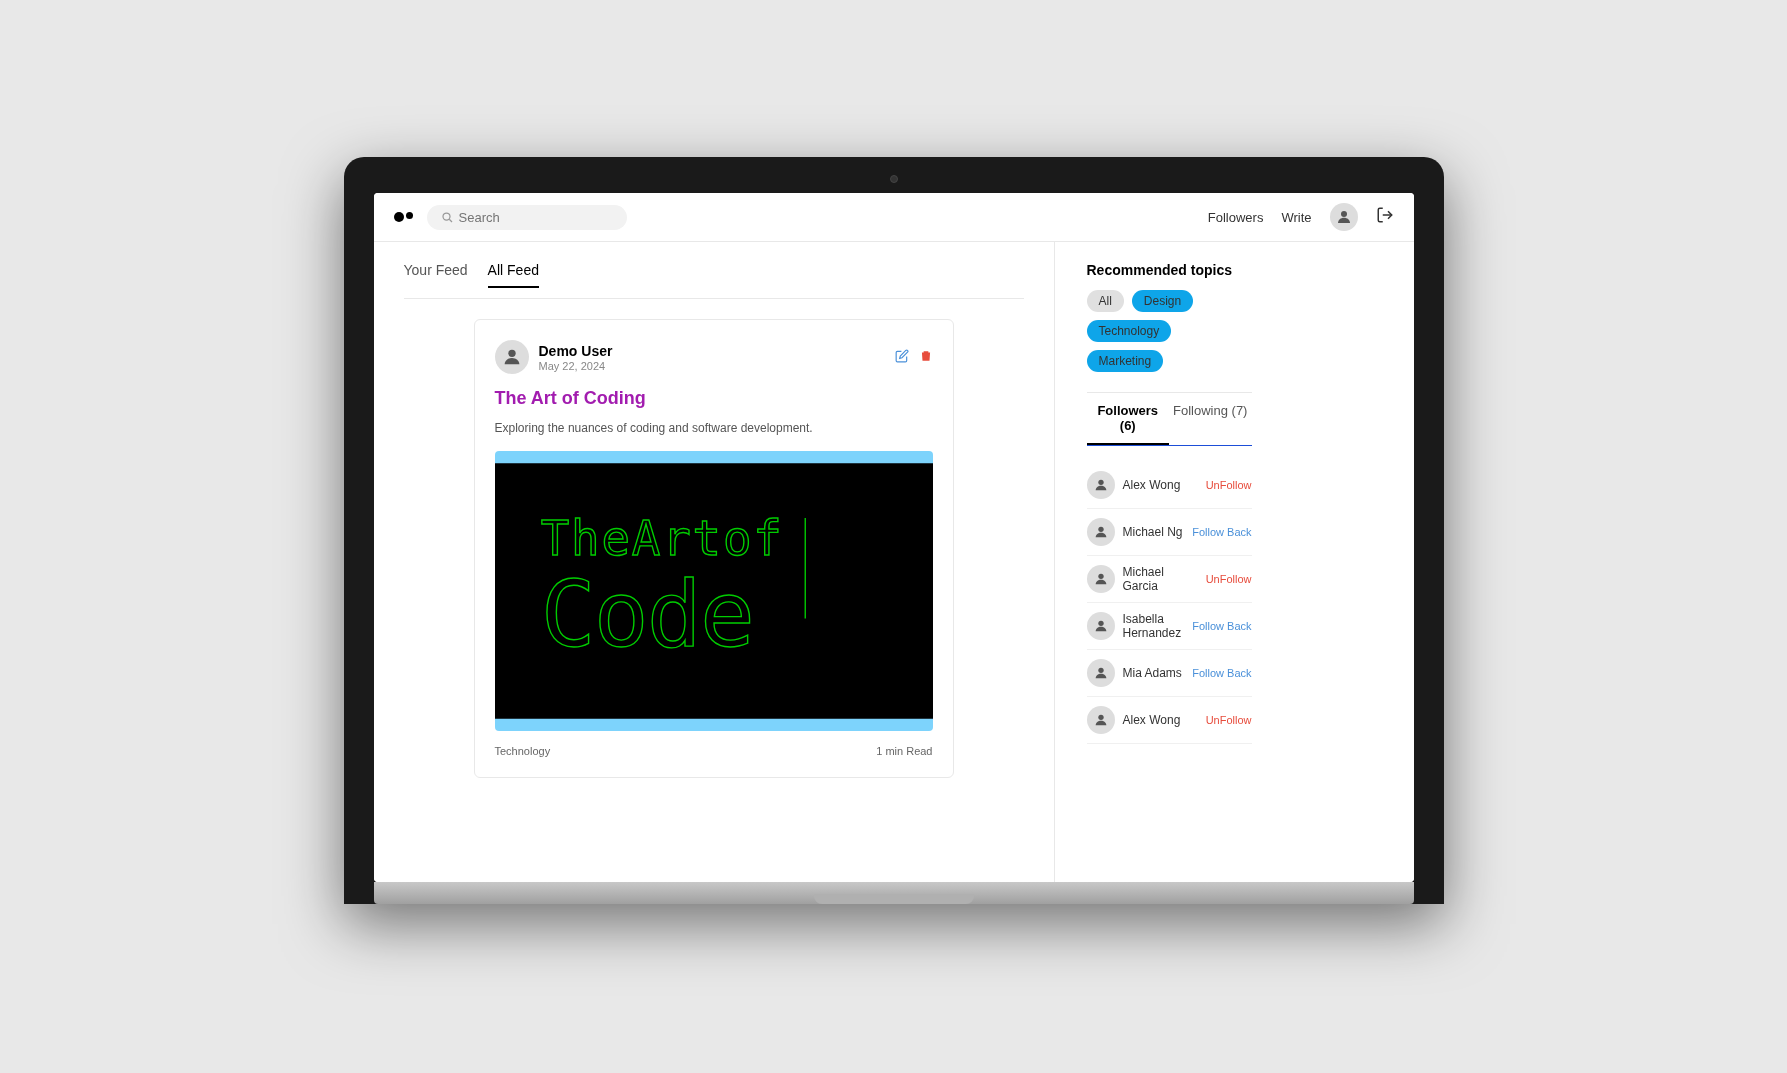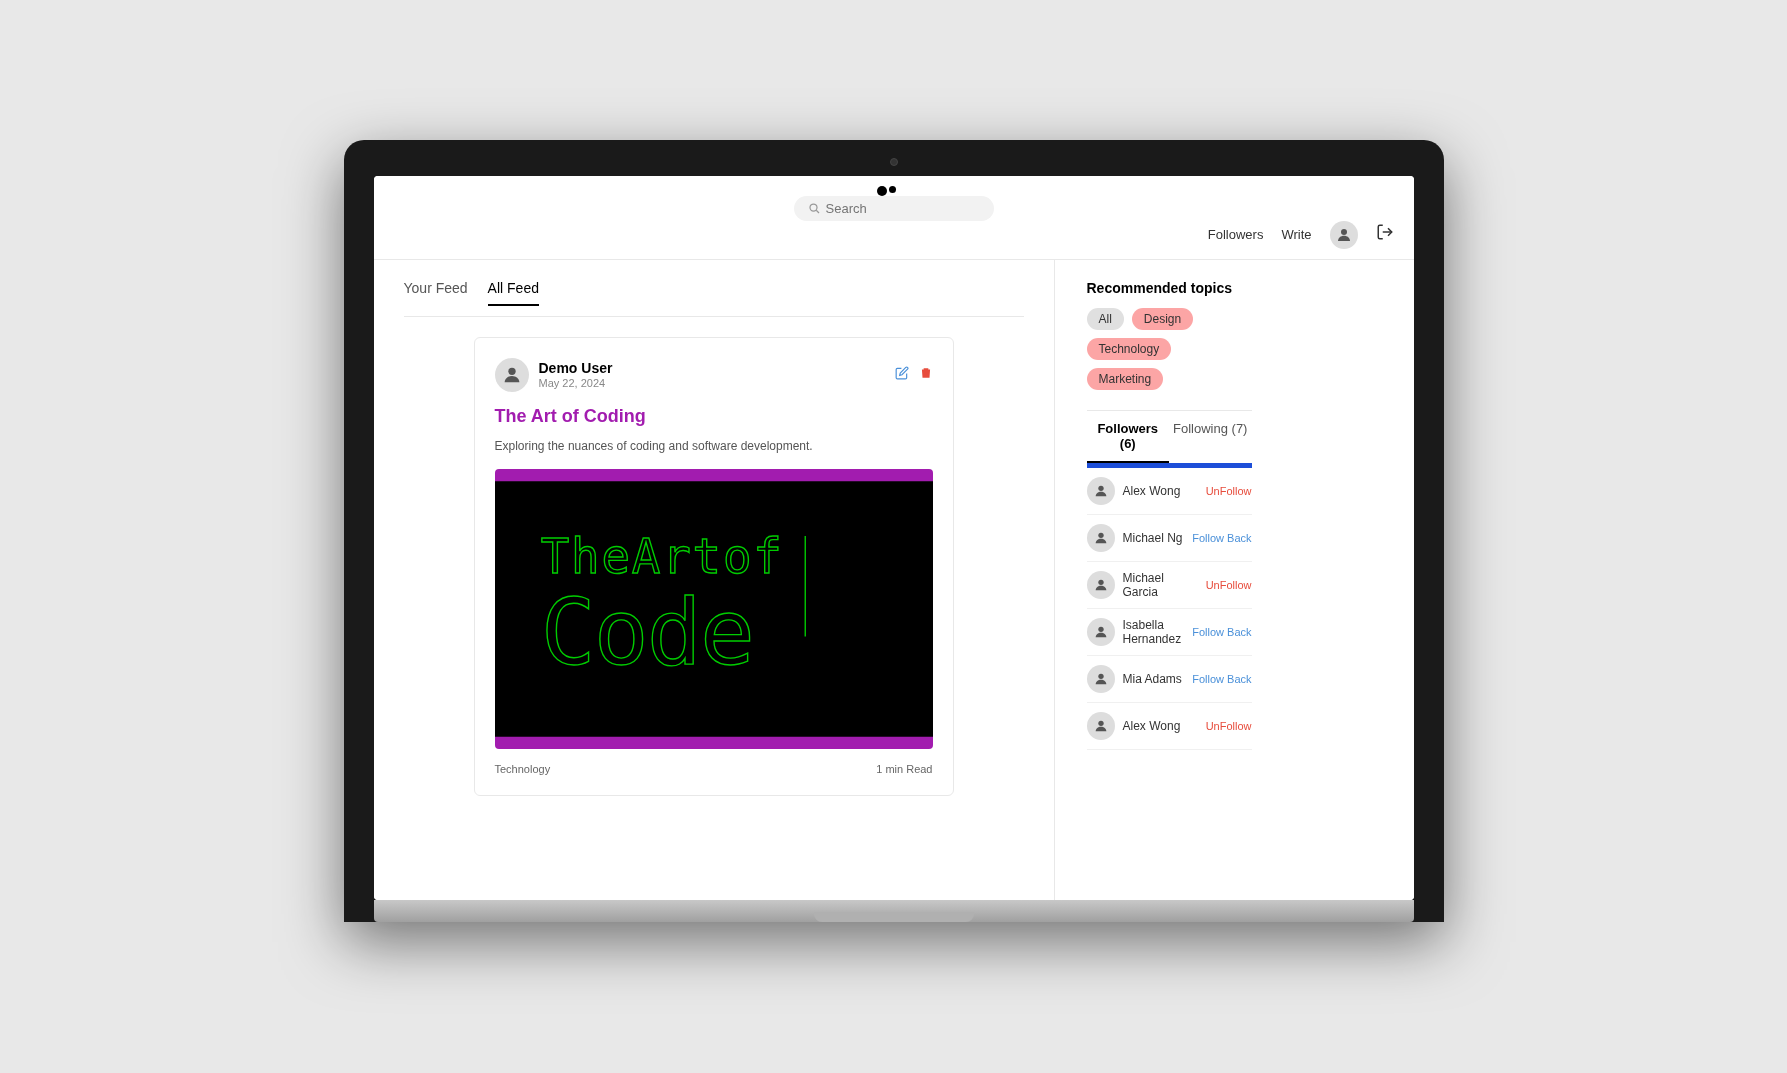--- a/index.html
+++ b/index.html
@@ -67,21 +67,20 @@
       margin: 0 -30px;
     }
 
     
     .app-header {
       display: flex;
       align-items: center;
       padding: 10px 20px;
       border-bottom: 1px solid #e8e8e8;
       background: #fff;
-      flex-direction: column;
     }
 
     .logo {
       display: flex;
       align-items: center;
       gap: 3px;
       margin-right: 14px;
     }
     .logo-dot {
       width: 10px;
@@ -238,21 +237,21 @@
     .article-excerpt {
       font-size: 12px;
       color: #555;
       margin-bottom: 14px;
       line-height: 1.5;
     }
 
     .article-image {
       width: 100%;
       height: 280px;
-      background: #a21caf;
+      background: #7dd3fc;
       border-radius: 4px;
       display: flex;
       align-items: center;
       justify-content: center;
       overflow: hidden;
       margin-bottom: 14px;
     }
 
     .article-footer {
       display: flex;
@@ -283,39 +282,39 @@
       margin-bottom: 12px;
     }
 
     .topic-chips {
       display: flex;
       flex-wrap: wrap;
       gap: 8px;
       margin-bottom: 20px;
     }
     .topic-chip {
-      background: #fca5a5;
+      background: #0ea5e9;
       border-radius: 20px;
       padding: 4px 12px;
       font-size: 12px;
       color: #333;
       cursor: pointer;
     }
     .topic-chip.active {
       background: #e0e0e0;
     }
 
     .follow-section {
       border-top: 1px solid #e8e8e8;
     }
 
     .follow-tabs {
       display: flex;
-      border-bottom: 5px solid #1d4ed8;
-      margin-bottom: 0;
+      border-bottom: 1px solid #1d4ed8;
+      margin-bottom: 16px;
     }
     .follow-tab {
       flex: 1;
       text-align: center;
       padding: 10px 4px;
       font-size: 13px;
       color: #555;
       cursor: pointer;
       border-bottom: 2px solid transparent;
     }

